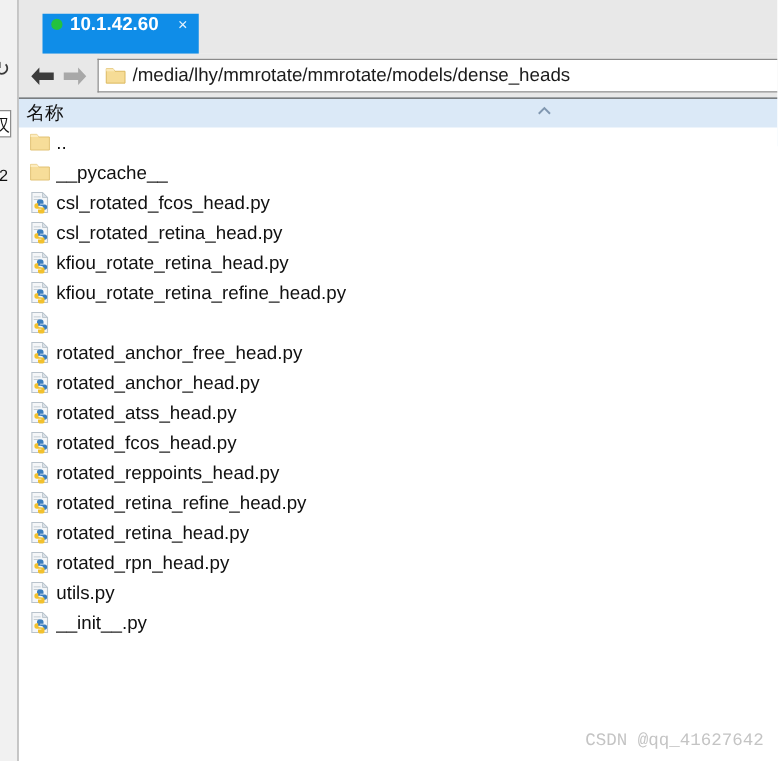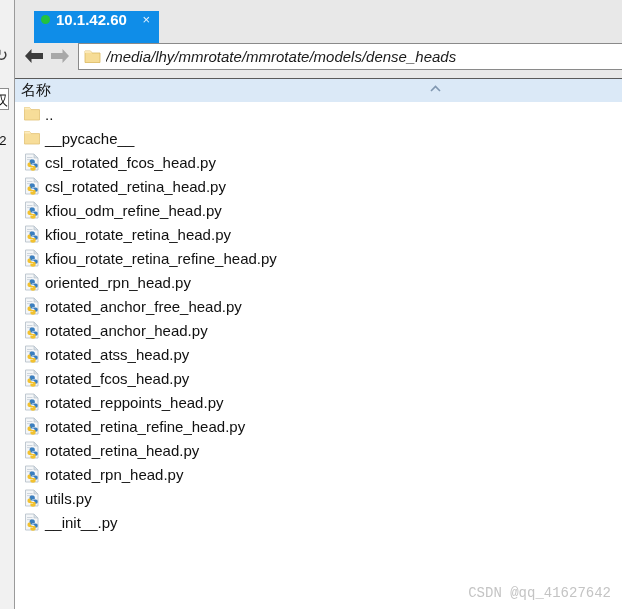--- a/index.html
+++ b/index.html
@@ -127,21 +127,21 @@
 
   
   .addressbar-row {
     position: absolute;
     left: 0;
     top: 43px;
     width: 607px;
     height: 35px;
     background: #e8e8e8;
     display: flex;
-    font-style: italic;
+    align-items: center;
   }
   .nav-btn {
     width: 26px;
     height: 26px;
     display: flex;
     align-items: center;
     justify-content: center;
     flex: none;
   }
   .nav-btn.back { margin-left: 6px; }
@@ -333,32 +333,20 @@
       <div class="file-row">
         <span class="file-icon">
           <svg width="19" height="19" viewBox="0 0 19 19" aria-hidden="true">
             <path d="M2.5 1 L11 1 L15 5 L15 17 L2.5 17 Z" fill="#f4f6f8" stroke="#b9c3cc" stroke-width="0.9"></path>
             <path d="M11 1 L15 5 L11 5 Z" fill="#d8e0e8" stroke="#b9c3cc" stroke-width="0.7"></path>
             <path d="M4 4.5 L9.5 4.5 M4 6.6 L9.5 6.6" stroke="#c3ccd4" stroke-width="0.8"></path>
             <path d="M6.6 8.3 c0-1.2 1-1.7 2.6-1.7 c1.7 0 2.6 0.5 2.6 1.7 v1.6 h-2.7 v0.6 h3.7 c1.3 0 1.9 0.7 1.9 2.1 c0 1.5-0.7 2.2-1.9 2.2 h-1.1 v-1.5 c0-1.2-0.9-1.8-2.5-1.8 h-1.5 c-0.9 0-1.1-0.3-1.1-1 Z" fill="#3a7ebf"></path>
             <path d="M12.6 16.1 c0 1.2-1 1.7-2.6 1.7 c-1.7 0-2.6-0.5-2.6-1.7 v-1.6 h2.7 v-0.6 h-3.7 c-1.3 0-1.9-0.7-1.9-2.1 c0-1.5 0.7-2.2 1.9-2.2 h1.1 v1.5 c0 1.2 0.9 1.8 2.5 1.8 h1.5 c0.9 0 1.1 0.3 1.1 1 Z" fill="#f2c12e"></path>
           </svg>
         </span>
-        <span class="file-name">kfiou_odm_refine_head.py</span>
-      </div>
-      <div class="file-row">
-        <span class="file-icon">
-          <svg width="19" height="19" viewBox="0 0 19 19" aria-hidden="true">
-            <path d="M2.5 1 L11 1 L15 5 L15 17 L2.5 17 Z" fill="#f4f6f8" stroke="#b9c3cc" stroke-width="0.9"></path>
-            <path d="M11 1 L15 5 L11 5 Z" fill="#d8e0e8" stroke="#b9c3cc" stroke-width="0.7"></path>
-            <path d="M4 4.5 L9.5 4.5 M4 6.6 L9.5 6.6" stroke="#c3ccd4" stroke-width="0.8"></path>
-            <path d="M6.6 8.3 c0-1.2 1-1.7 2.6-1.7 c1.7 0 2.6 0.5 2.6 1.7 v1.6 h-2.7 v0.6 h3.7 c1.3 0 1.9 0.7 1.9 2.1 c0 1.5-0.7 2.2-1.9 2.2 h-1.1 v-1.5 c0-1.2-0.9-1.8-2.5-1.8 h-1.5 c-0.9 0-1.1-0.3-1.1-1 Z" fill="#3a7ebf"></path>
-            <path d="M12.6 16.1 c0 1.2-1 1.7-2.6 1.7 c-1.7 0-2.6-0.5-2.6-1.7 v-1.6 h2.7 v-0.6 h-3.7 c-1.3 0-1.9-0.7-1.9-2.1 c0-1.5 0.7-2.2 1.9-2.2 h1.1 v1.5 c0 1.2 0.9 1.8 2.5 1.8 h1.5 c0.9 0 1.1 0.3 1.1 1 Z" fill="#f2c12e"></path>
-          </svg>
-        </span>
         <span class="file-name">kfiou_rotate_retina_head.py</span>
       </div>
       <div class="file-row">
         <span class="file-icon">
           <svg width="19" height="19" viewBox="0 0 19 19" aria-hidden="true">
             <path d="M2.5 1 L11 1 L15 5 L15 17 L2.5 17 Z" fill="#f4f6f8" stroke="#b9c3cc" stroke-width="0.9"></path>
             <path d="M11 1 L15 5 L11 5 Z" fill="#d8e0e8" stroke="#b9c3cc" stroke-width="0.7"></path>
             <path d="M4 4.5 L9.5 4.5 M4 6.6 L9.5 6.6" stroke="#c3ccd4" stroke-width="0.8"></path>
             <path d="M6.6 8.3 c0-1.2 1-1.7 2.6-1.7 c1.7 0 2.6 0.5 2.6 1.7 v1.6 h-2.7 v0.6 h3.7 c1.3 0 1.9 0.7 1.9 2.1 c0 1.5-0.7 2.2-1.9 2.2 h-1.1 v-1.5 c0-1.2-0.9-1.8-2.5-1.8 h-1.5 c-0.9 0-1.1-0.3-1.1-1 Z" fill="#3a7ebf"></path>
             <path d="M12.6 16.1 c0 1.2-1 1.7-2.6 1.7 c-1.7 0-2.6-0.5-2.6-1.7 v-1.6 h2.7 v-0.6 h-3.7 c-1.3 0-1.9-0.7-1.9-2.1 c0-1.5 0.7-2.2 1.9-2.2 h1.1 v1.5 c0 1.2 0.9 1.8 2.5 1.8 h1.5 c0.9 0 1.1 0.3 1.1 1 Z" fill="#f2c12e"></path>
@@ -369,21 +357,20 @@
       <div class="file-row">
         <span class="file-icon">
           <svg width="19" height="19" viewBox="0 0 19 19" aria-hidden="true">
             <path d="M2.5 1 L11 1 L15 5 L15 17 L2.5 17 Z" fill="#f4f6f8" stroke="#b9c3cc" stroke-width="0.9"></path>
             <path d="M11 1 L15 5 L11 5 Z" fill="#d8e0e8" stroke="#b9c3cc" stroke-width="0.7"></path>
             <path d="M4 4.5 L9.5 4.5 M4 6.6 L9.5 6.6" stroke="#c3ccd4" stroke-width="0.8"></path>
             <path d="M6.6 8.3 c0-1.2 1-1.7 2.6-1.7 c1.7 0 2.6 0.5 2.6 1.7 v1.6 h-2.7 v0.6 h3.7 c1.3 0 1.9 0.7 1.9 2.1 c0 1.5-0.7 2.2-1.9 2.2 h-1.1 v-1.5 c0-1.2-0.9-1.8-2.5-1.8 h-1.5 c-0.9 0-1.1-0.3-1.1-1 Z" fill="#3a7ebf"></path>
             <path d="M12.6 16.1 c0 1.2-1 1.7-2.6 1.7 c-1.7 0-2.6-0.5-2.6-1.7 v-1.6 h2.7 v-0.6 h-3.7 c-1.3 0-1.9-0.7-1.9-2.1 c0-1.5 0.7-2.2 1.9-2.2 h1.1 v1.5 c0 1.2 0.9 1.8 2.5 1.8 h1.5 c0.9 0 1.1 0.3 1.1 1 Z" fill="#f2c12e"></path>
           </svg>
         </span>
-        <span class="file-name">oriented_rpn_head.py</span>
       </div>
       <div class="file-row">
         <span class="file-icon">
           <svg width="19" height="19" viewBox="0 0 19 19" aria-hidden="true">
             <path d="M2.5 1 L11 1 L15 5 L15 17 L2.5 17 Z" fill="#f4f6f8" stroke="#b9c3cc" stroke-width="0.9"></path>
             <path d="M11 1 L15 5 L11 5 Z" fill="#d8e0e8" stroke="#b9c3cc" stroke-width="0.7"></path>
             <path d="M4 4.5 L9.5 4.5 M4 6.6 L9.5 6.6" stroke="#c3ccd4" stroke-width="0.8"></path>
             <path d="M6.6 8.3 c0-1.2 1-1.7 2.6-1.7 c1.7 0 2.6 0.5 2.6 1.7 v1.6 h-2.7 v0.6 h3.7 c1.3 0 1.9 0.7 1.9 2.1 c0 1.5-0.7 2.2-1.9 2.2 h-1.1 v-1.5 c0-1.2-0.9-1.8-2.5-1.8 h-1.5 c-0.9 0-1.1-0.3-1.1-1 Z" fill="#3a7ebf"></path>
             <path d="M12.6 16.1 c0 1.2-1 1.7-2.6 1.7 c-1.7 0-2.6-0.5-2.6-1.7 v-1.6 h2.7 v-0.6 h-3.7 c-1.3 0-1.9-0.7-1.9-2.1 c0-1.5 0.7-2.2 1.9-2.2 h1.1 v1.5 c0 1.2 0.9 1.8 2.5 1.8 h1.5 c0.9 0 1.1 0.3 1.1 1 Z" fill="#f2c12e"></path>
           </svg>

